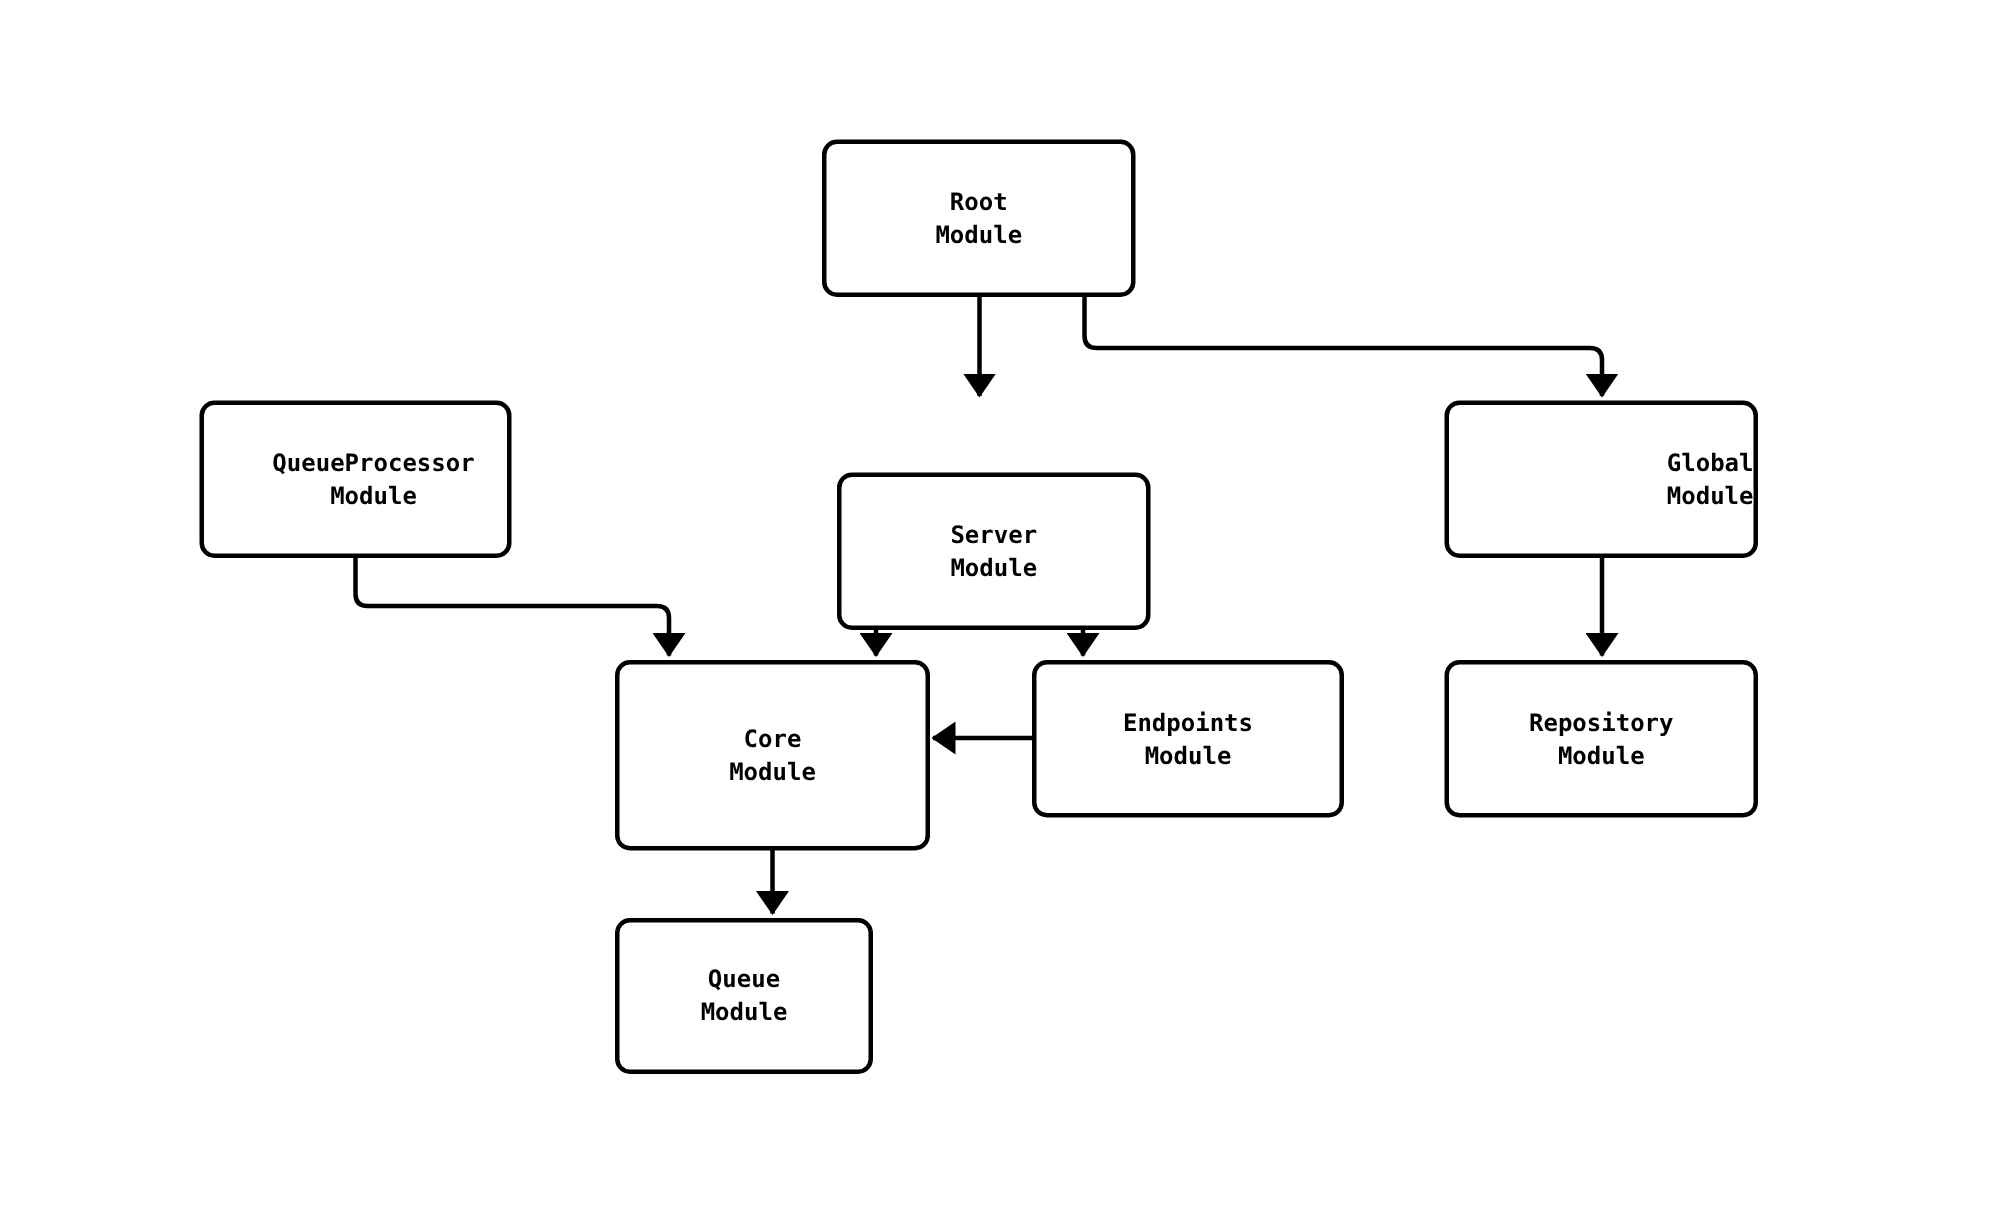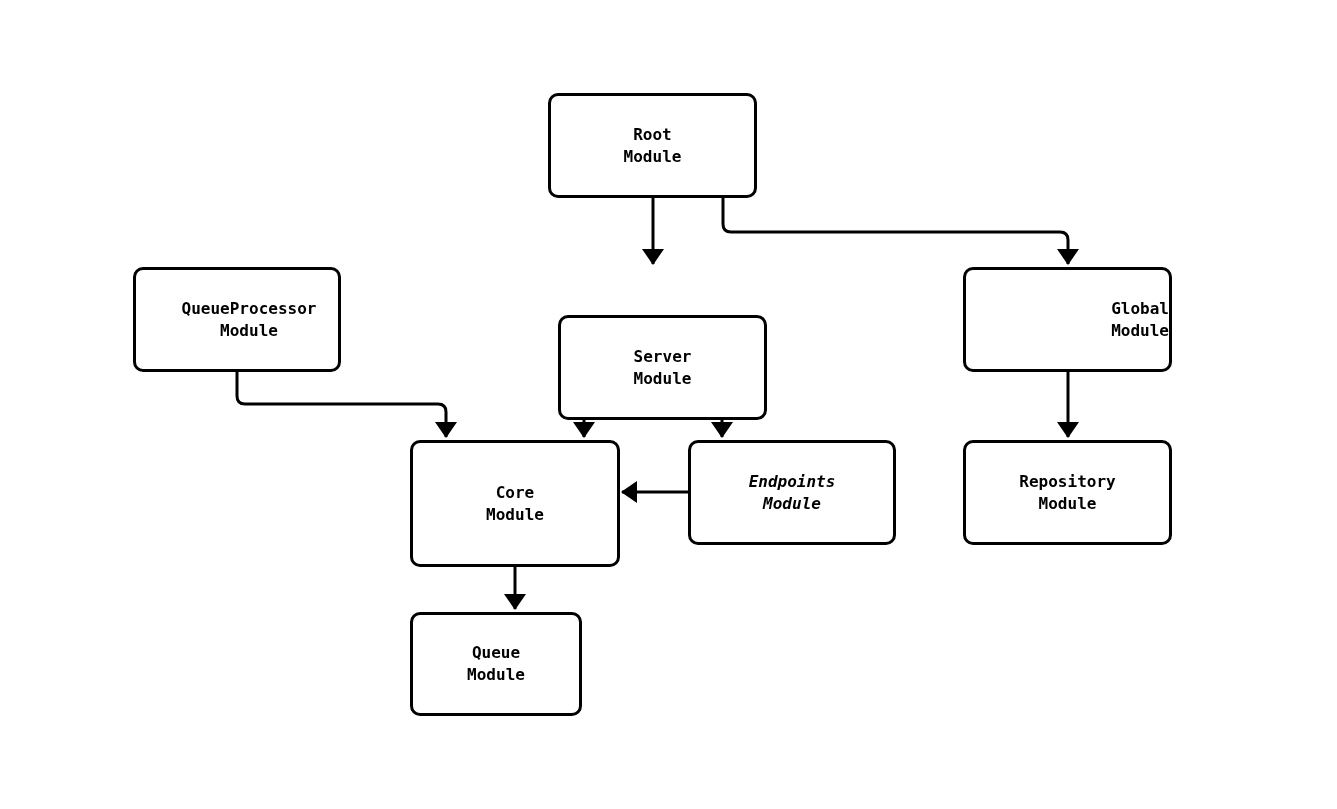--- a/index.html
+++ b/index.html
@@ -49,21 +49,21 @@
     color: var(--text, #000000);
   }
   .node-label span { display: block; }
 
   
   .pos-root           { left: 548px; top:  93px; width: 209px; height: 105px; }
   .pos-queueprocessor { left: 133px; top: 267px; width: 208px; height: 105px; padding-left: 24px; }
   .pos-server         { left: 558px; top: 267px; width: 209px; height: 105px; margin-top: 48px; }
   .pos-global         { left: 963px; top: 267px; width: 209px; height: 105px; justify-content: flex-end; }
   .pos-core           { left: 410px; top: 440px; width: 210px; height: 127px; }
-  .pos-endpoints      { left: 688px; top: 440px; width: 208px; height: 105px; font-style: italic; }
+  .pos-endpoints      { left: 688px; top: 440px; width: 208px; height: 105px; }
   .pos-repository     { left: 963px; top: 440px; width: 209px; height: 105px; }
   .pos-queue          { left: 410px; top: 612px; width: 172px; height: 104px; }
 </style>
 </head>
 <body>
 
 <div class="canvas">
 
   <svg id="edge-layer" viewBox="0 0 1337 809">
     <defs>

